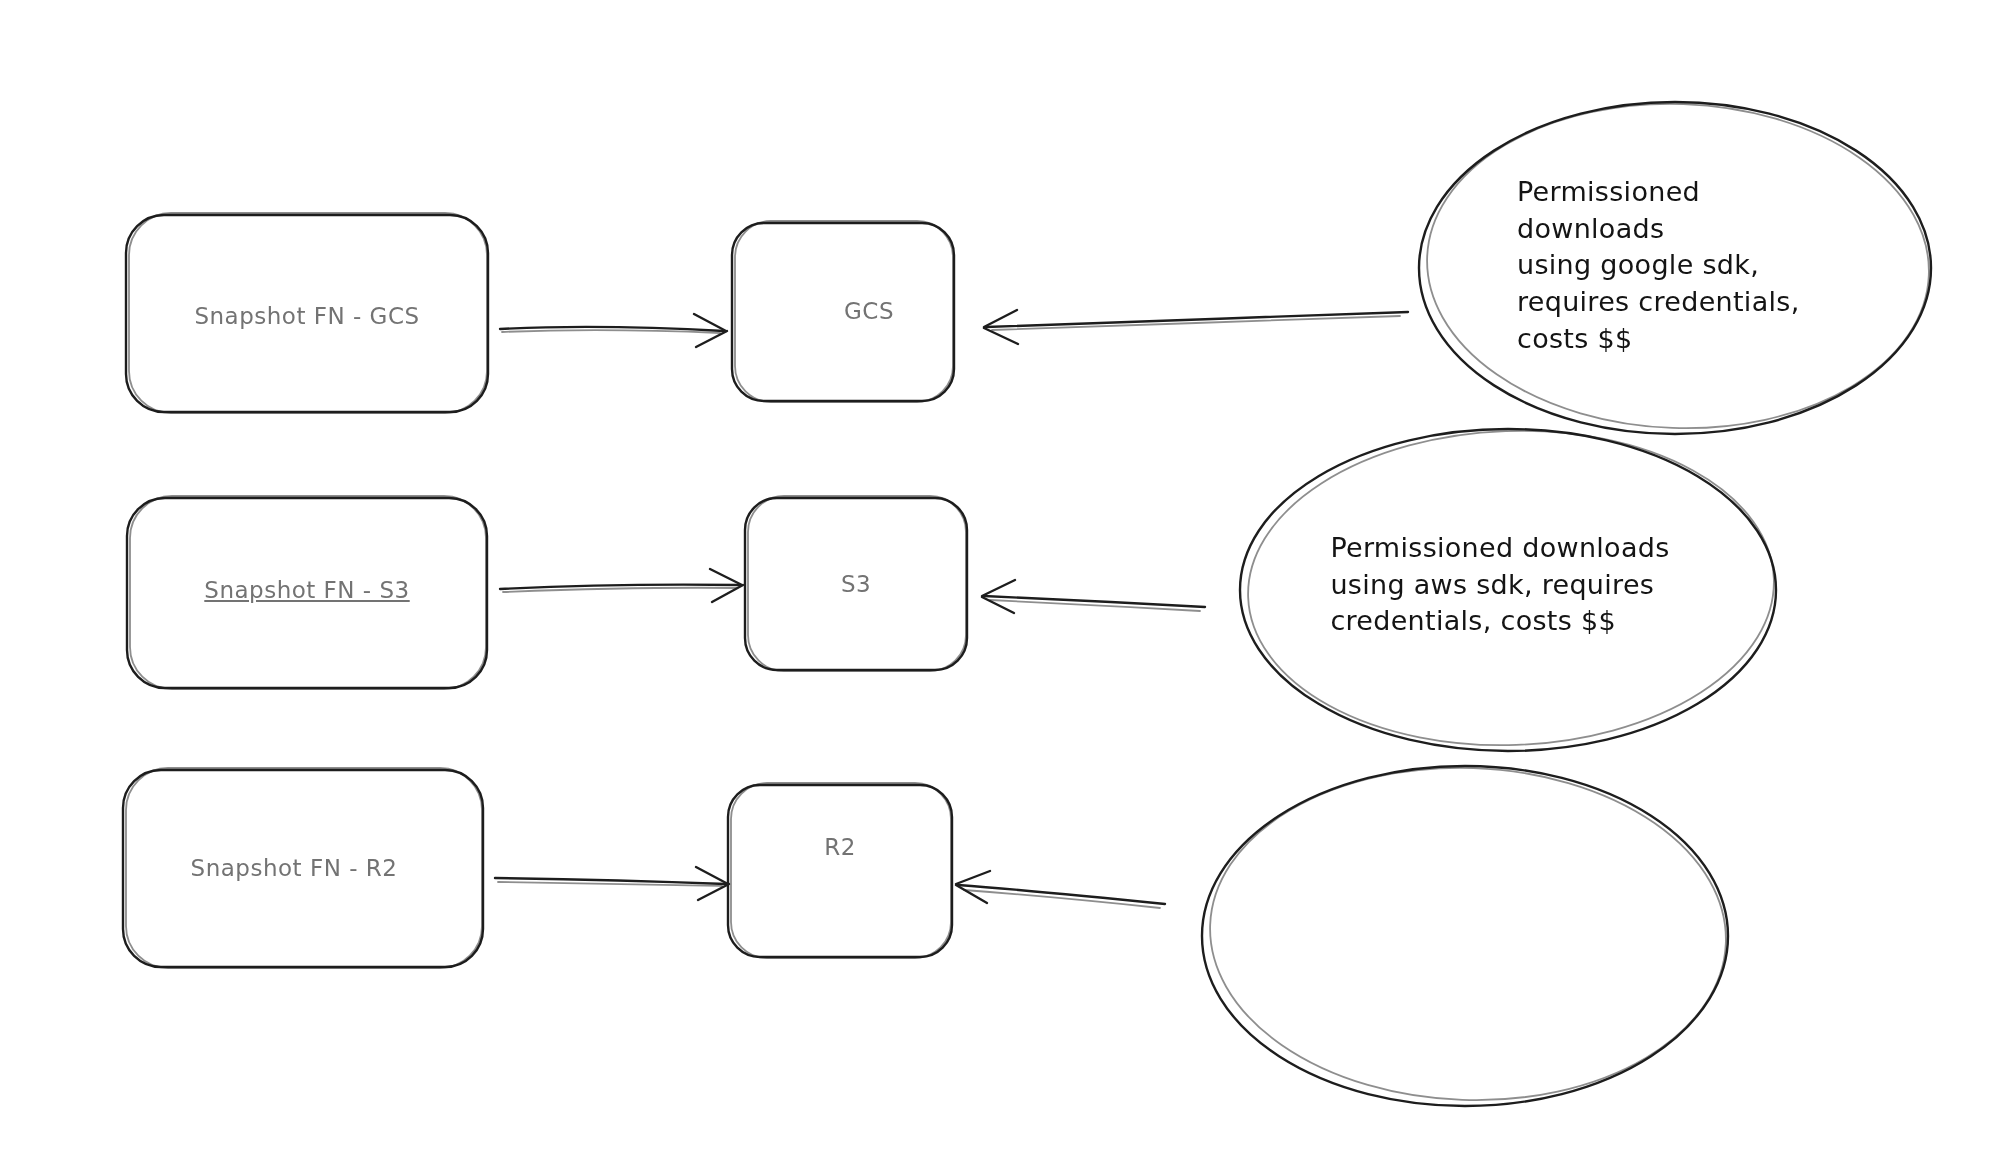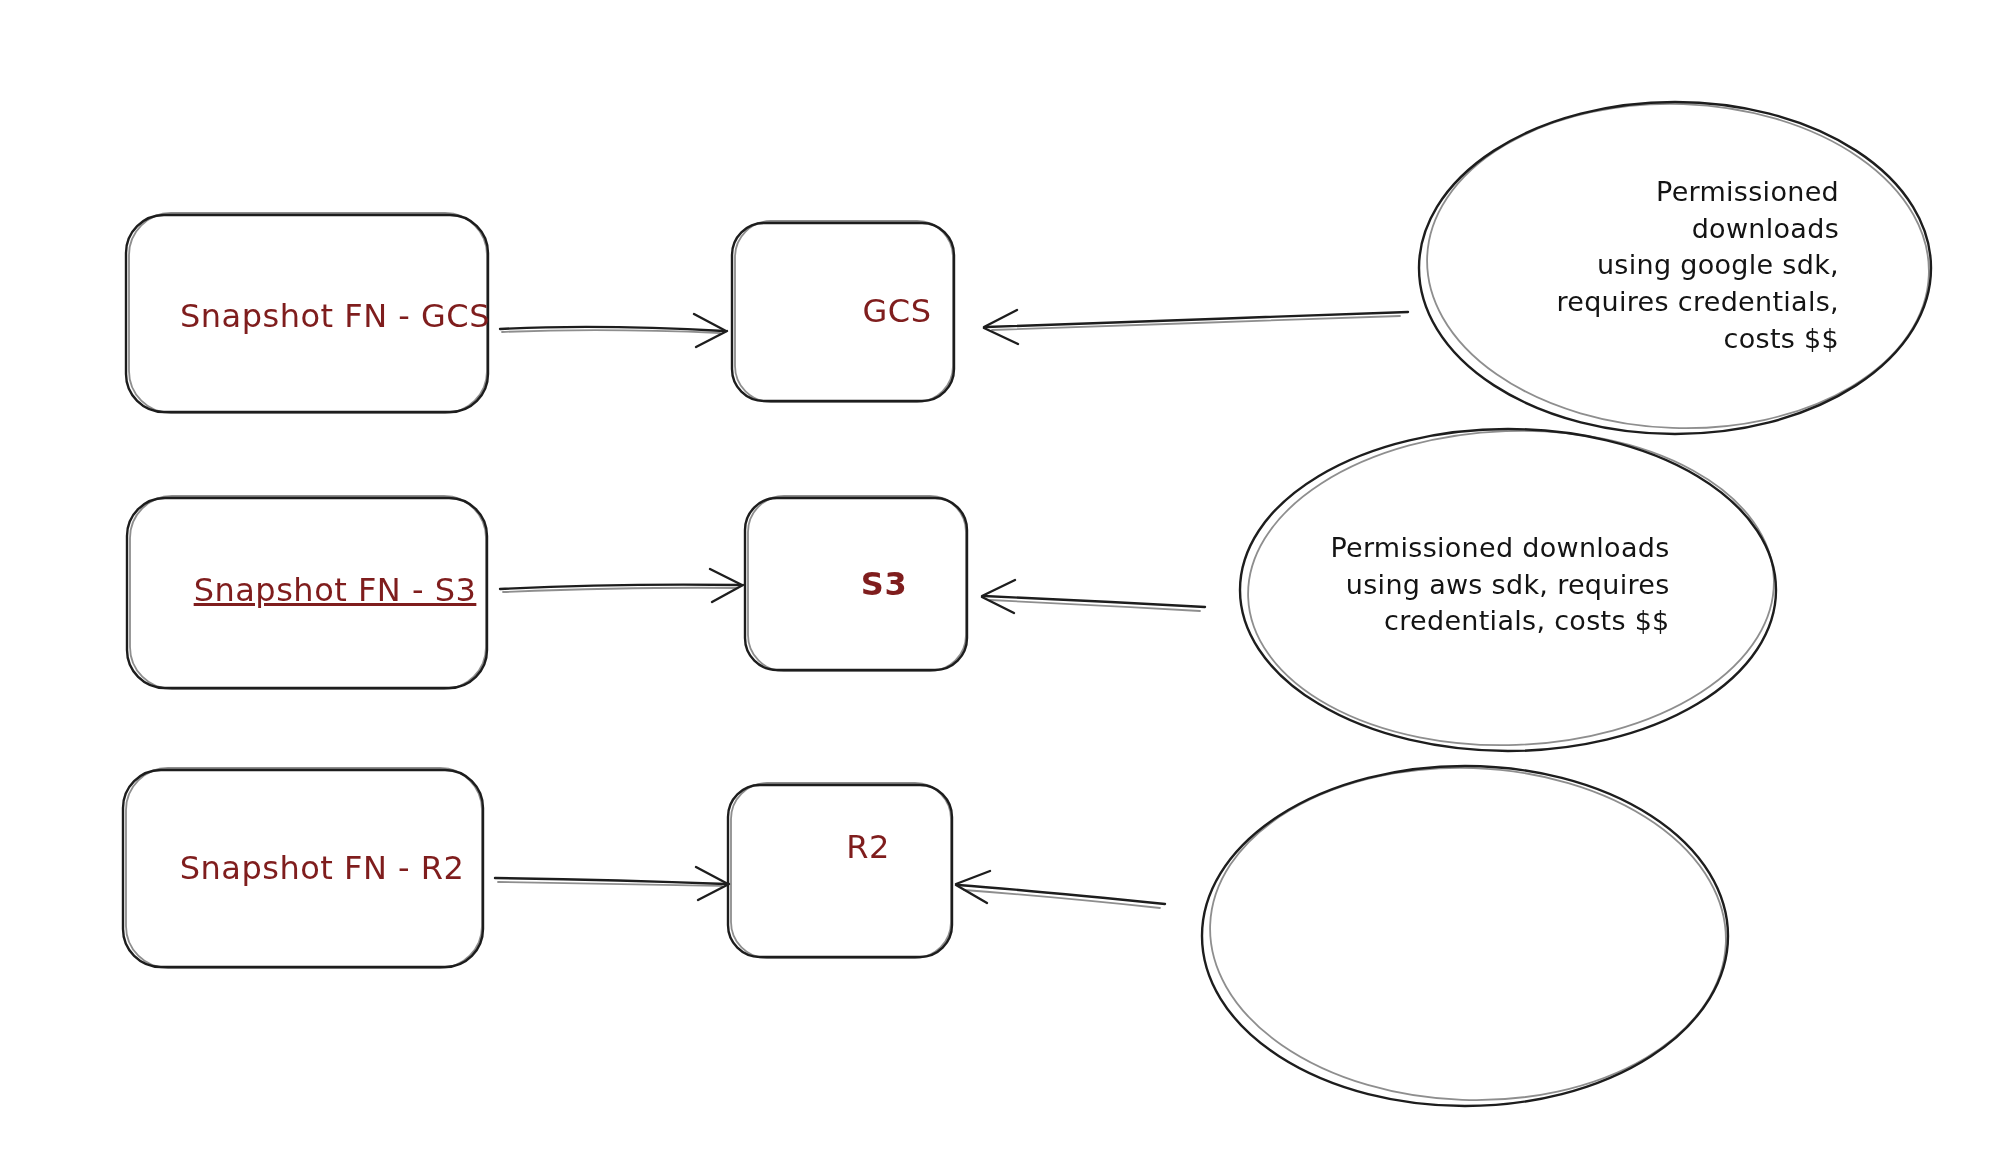--- a/index.html
+++ b/index.html
@@ -30,33 +30,32 @@
     fill: none;
     stroke: #1d1d1d;
     stroke-width: 1.8;
     opacity: 0.5;
     stroke-linecap: round;
     stroke-linejoin: round;
   }
   .node-label {
     position: absolute;
     transform: translate(-50%, -50%);
-    font-size: 32px;
-    color: #7f1d1d;
+    font-size: 23px;
+    color: #737373;
     white-space: nowrap;
     letter-spacing: 0.5px;
-    margin-left: 28px;
   }
   .note-label {
     position: absolute;
     transform: translate(-50%, -50%);
     font-size: 27px;
     line-height: 1.36;
     color: #141414;
-    text-align: right;
+    text-align: left;
     white-space: pre-line;
     letter-spacing: 0.3px;
   }
 </style>
 </head>
 <body>
 
 <div id="canvas">
 
   <svg id="sketch-svg" width="2000" height="1174" viewBox="0 0 2000 1174">
@@ -138,21 +137,21 @@
   </svg>
 
   <div class="node-label" style="left:307px; top:316px;">Snapshot FN - GCS</div>
   <div class="node-label" style="left:869px; top:311px;">GCS</div>
   <div class="note-label" style="left:1678px; top:266px;">Permissioned downloads
 using google sdk,
 requires credentials,
 costs $$</div>
 
   <div class="node-label" style="left:307px; top:590px;text-decoration:underline;">Snapshot FN - S3</div>
-  <div class="node-label" style="left:856px; top:584px;font-weight:bold;">S3</div>
+  <div class="node-label" style="left:856px; top:584px;">S3</div>
   <div class="note-label" style="left:1500px; top:585px;">Permissioned downloads
 using aws sdk, requires
 credentials, costs $$</div>
 
   <div class="node-label" style="left:294px; top:868px;">Snapshot FN - R2</div>
   <div class="node-label" style="left:840px; top:847px;">R2</div>
 
 </div>
 
 </body></html>

